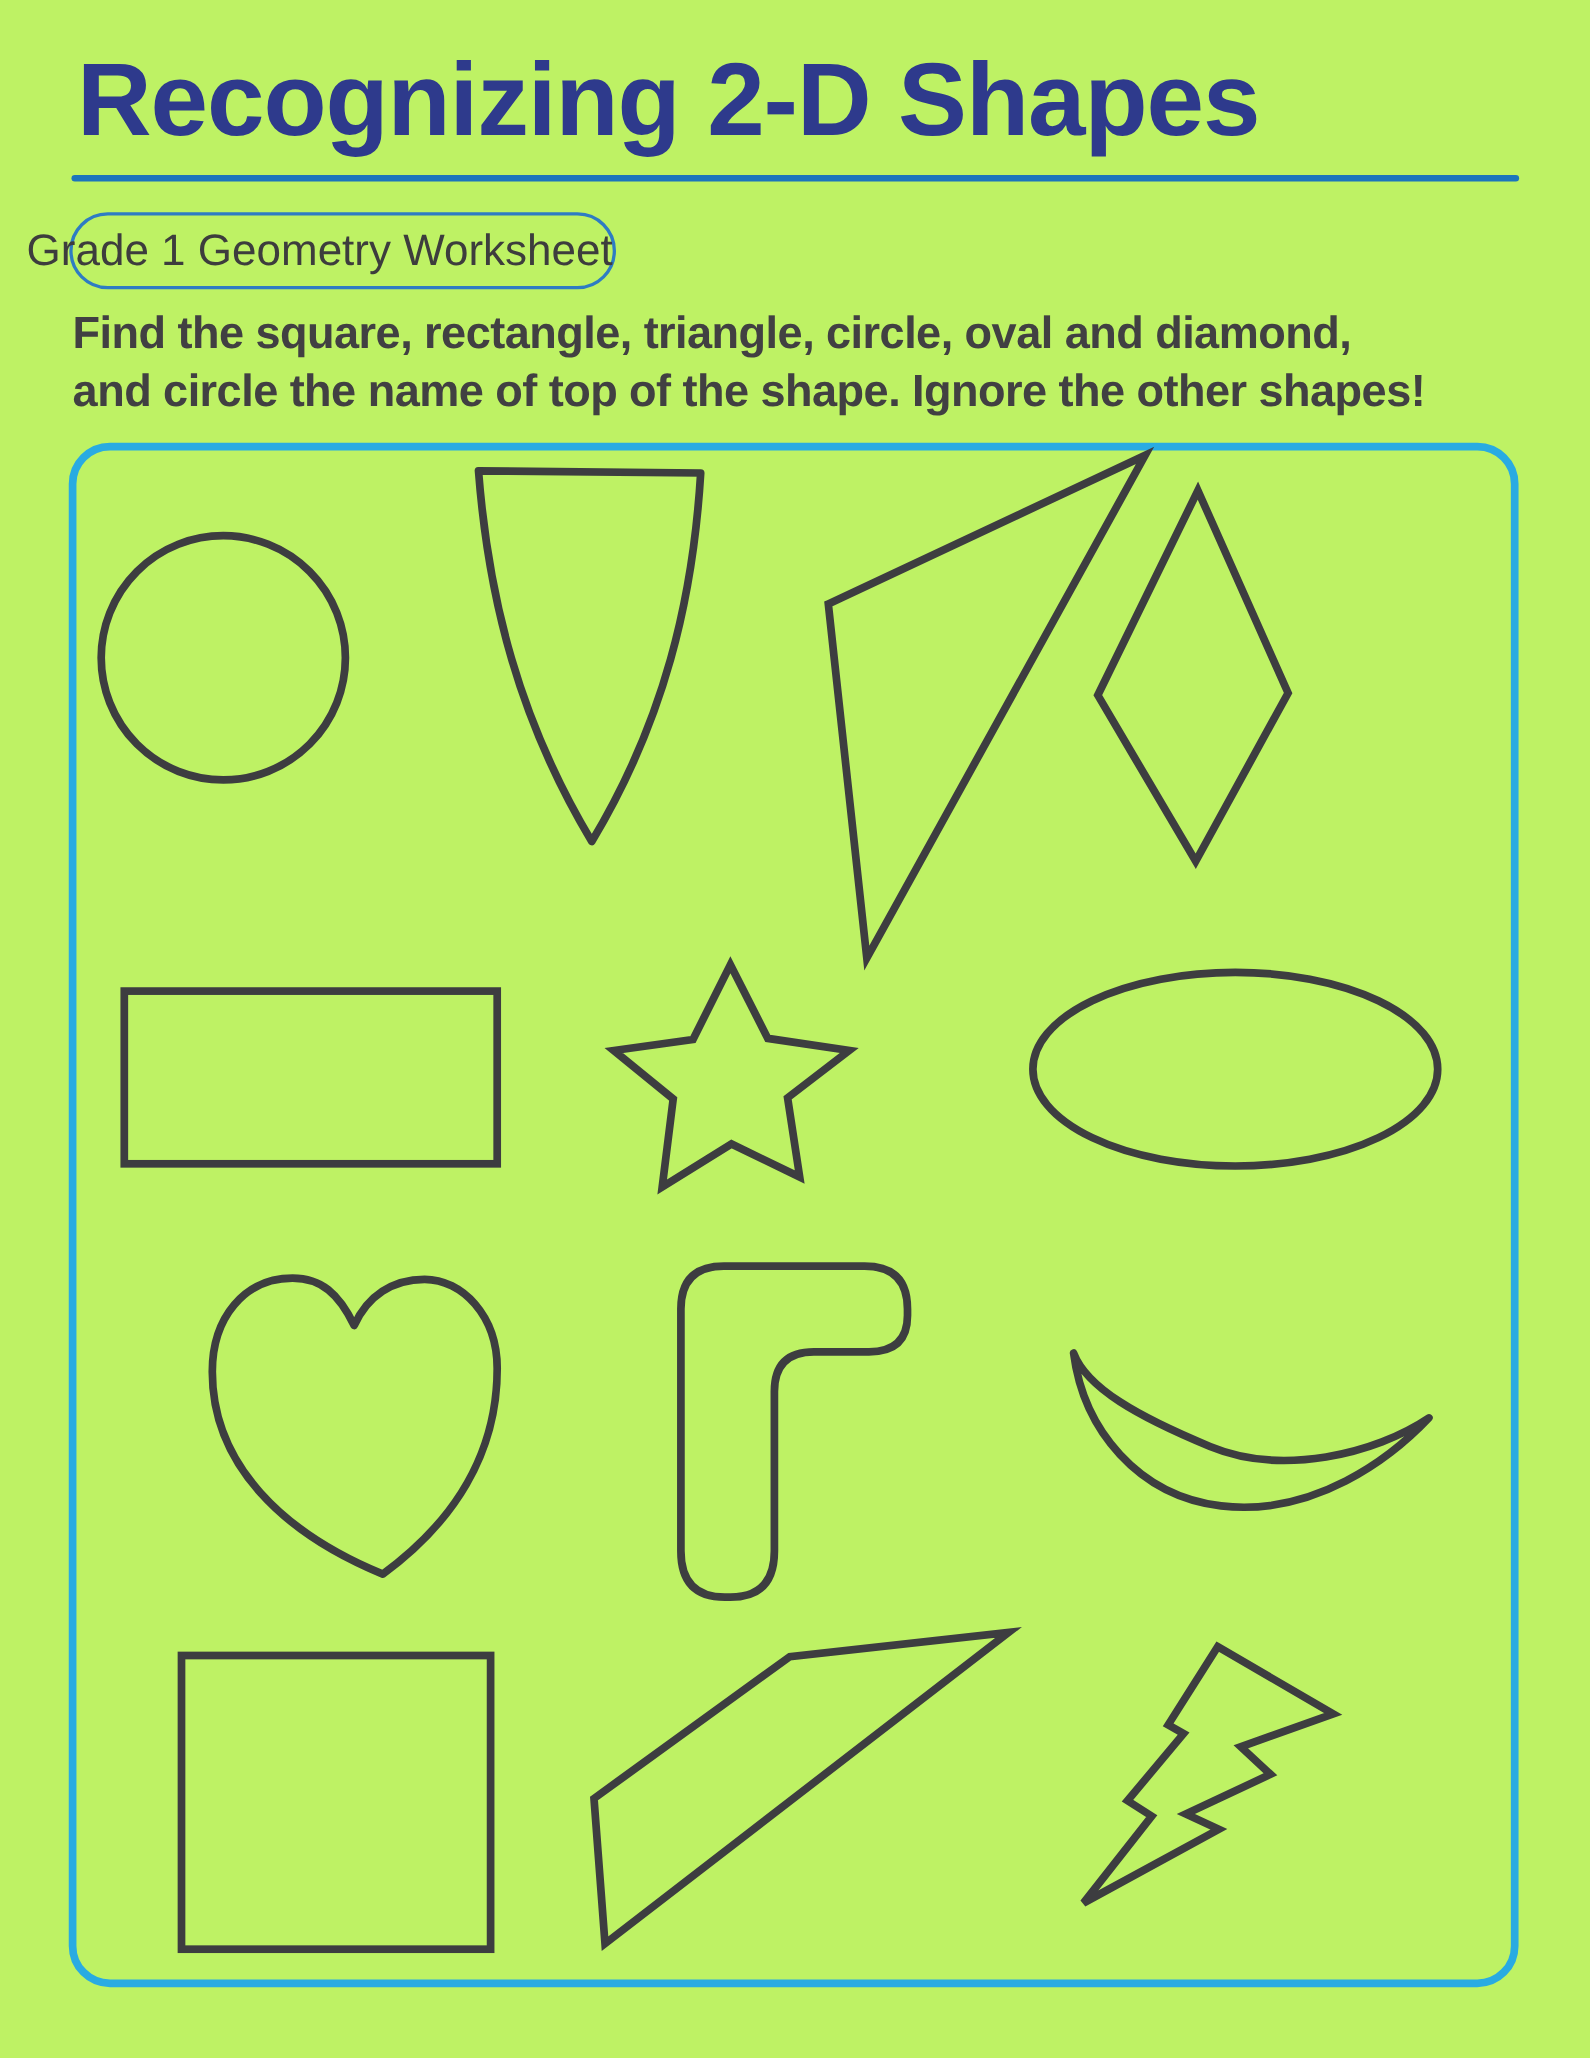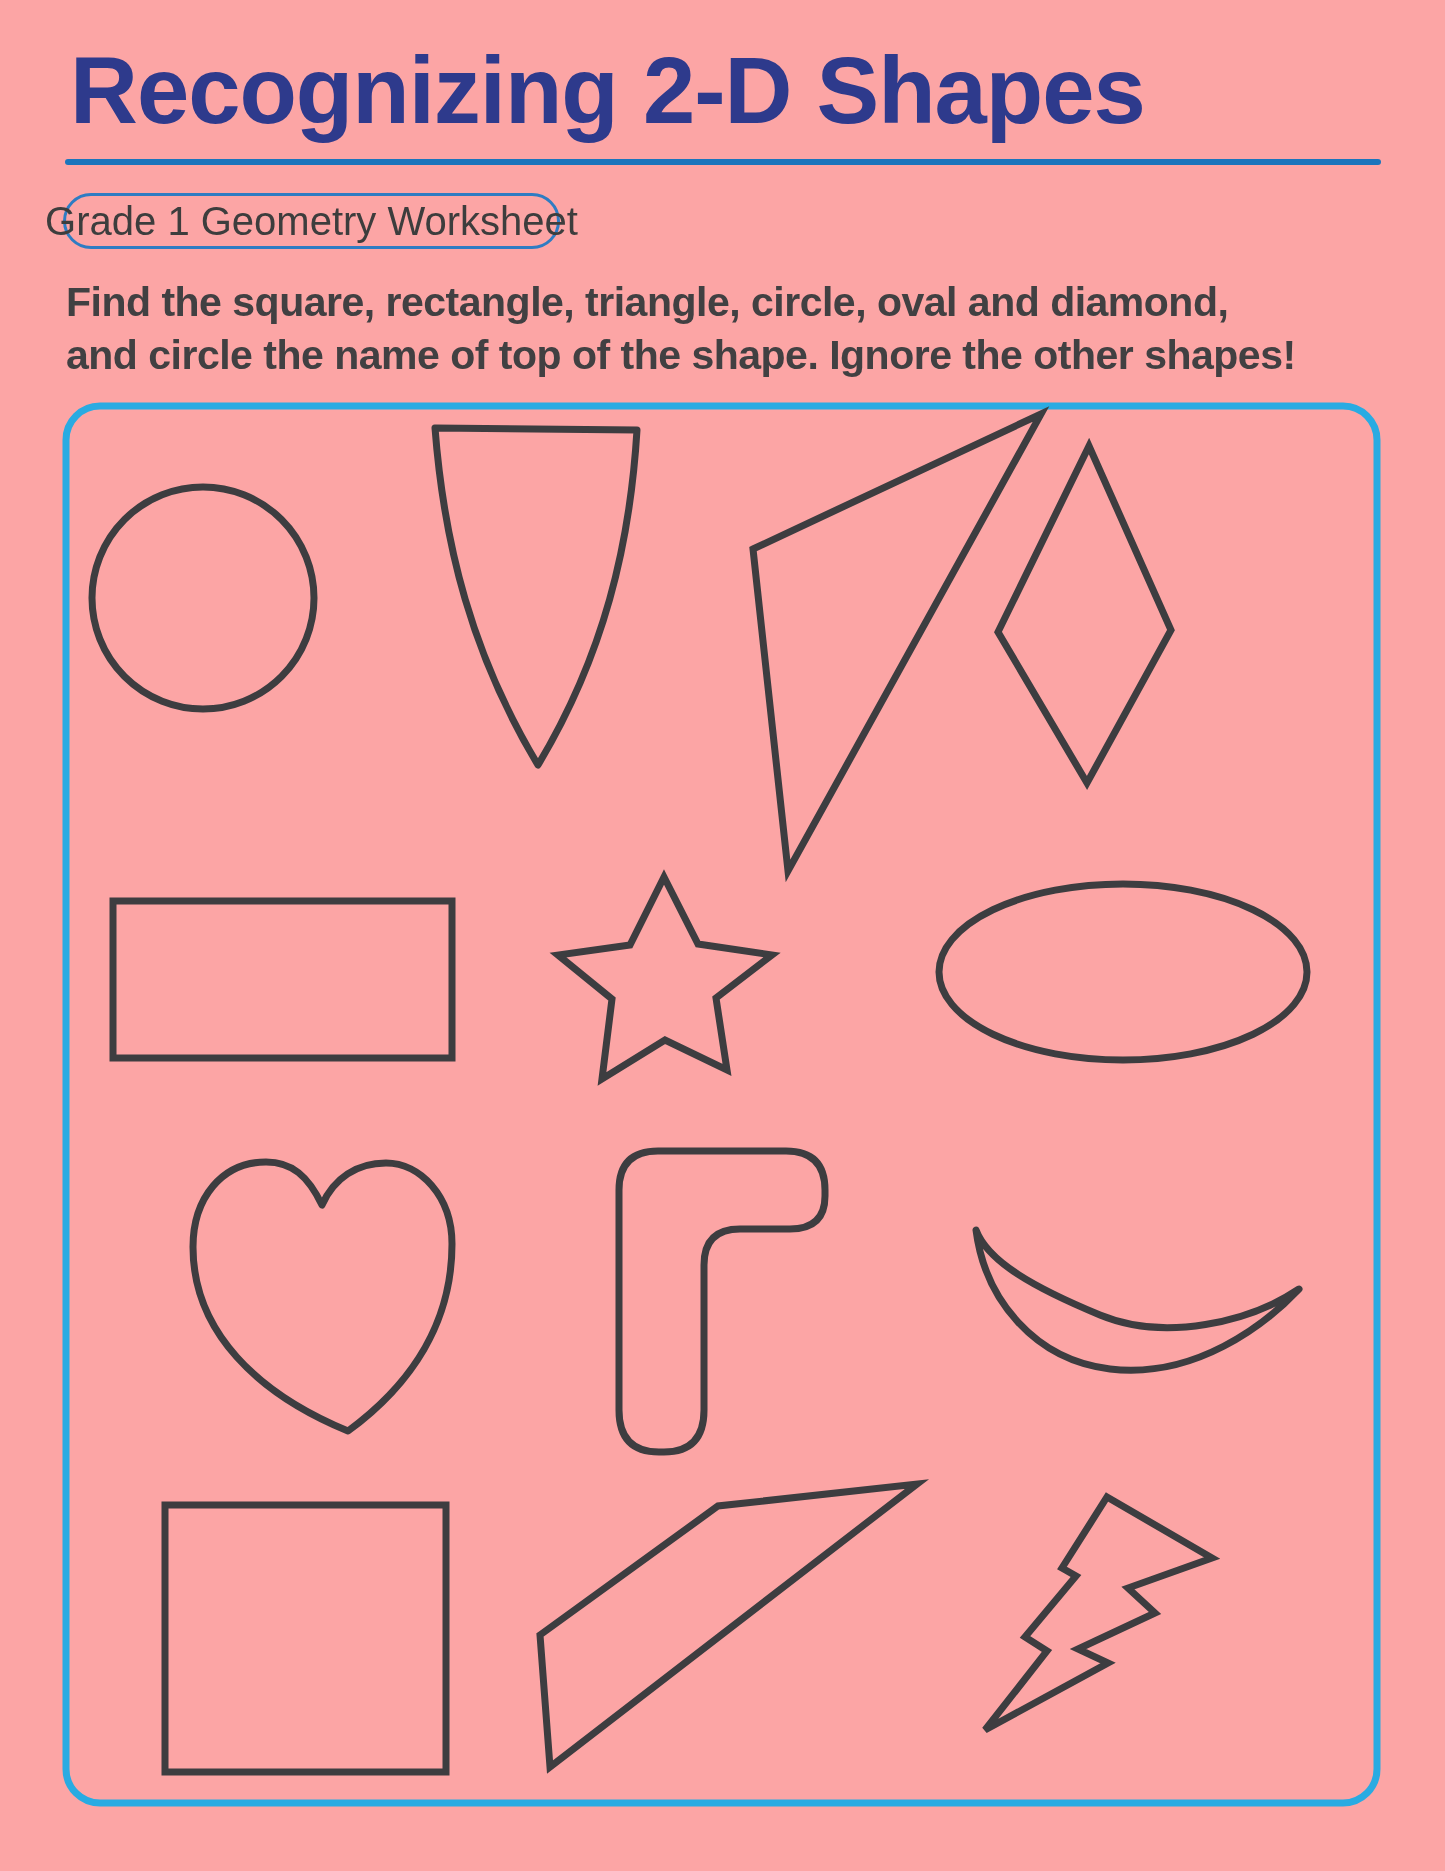--- a/index.html
+++ b/index.html
@@ -1,35 +1,35 @@
 <!DOCTYPE html>
 <html style="--c-title: #2e3a8c; --c-rule: #1b75bc; --c-badge-border: #2e7cc3; --c-badge-text: #3d3d3d; --c-instr: #414042; --c-panel: #29abe2; --c-shape: #3d3d40;"><head>
 <meta charset="utf-8">
 <style>
   :root{
     --c-title:#2e3a8c; --c-rule:#1b75bc; --c-badge-border:#2e7cc3;
     --c-badge-text:#3d3d3d; --c-instr:#414042; --c-panel:#29abe2; --c-shape:#3d3d40;
   }
   html,body{margin:0;padding:0;background:#ffffff;}
   .page{
-    position:relative; width:1445px; height:1871px; background:#fca5a5;
+    position:relative; width:1445px; height:1871px; background:#bef264;
     font-family:"Liberation Sans","DejaVu Sans",sans-serif; overflow:hidden;
   }
   .title{
     position:absolute; left:70px; top:44px; font-size:94px; font-weight:bold;
     letter-spacing:-1px; color:var(--c-title); white-space:nowrap; line-height:1;
   }
   .rule{
     position:absolute; left:65px; top:159px; width:1316px; height:6px;
     background:var(--c-rule); border-radius:3px;
   }
   .badge{
-    position:absolute; left:63px; top:193px; width:497px; height:56px;
+    position:absolute; left:63px; top:193px; width:497px; height:70px;
     border:3px solid var(--c-badge-border); border-radius:37px;
-    box-sizing:border-box; display:flex; align-items:center; justify-content:center;
+    box-sizing:border-box; display:flex; align-items:center; justify-content:flex-end;
   }
   .badge span{ font-size:40px; color:var(--c-badge-text); white-space:nowrap; }
   .instructions{
     position:absolute; left:66px; top:276px; font-size:41px; font-weight:bold;
     color:var(--c-instr); line-height:53px; letter-spacing:-0.5px; white-space:nowrap;
   }
   svg.canvas{ position:absolute; left:0; top:0; }
   .panel-border{ stroke:var(--c-panel); stroke-width:7; fill:none; }
   .shape{ stroke:var(--c-shape); stroke-width:7; fill:none; stroke-linejoin:round; stroke-linecap:round; }
   .shape.sharp{ stroke-linejoin:miter; stroke-linecap:butt; }

